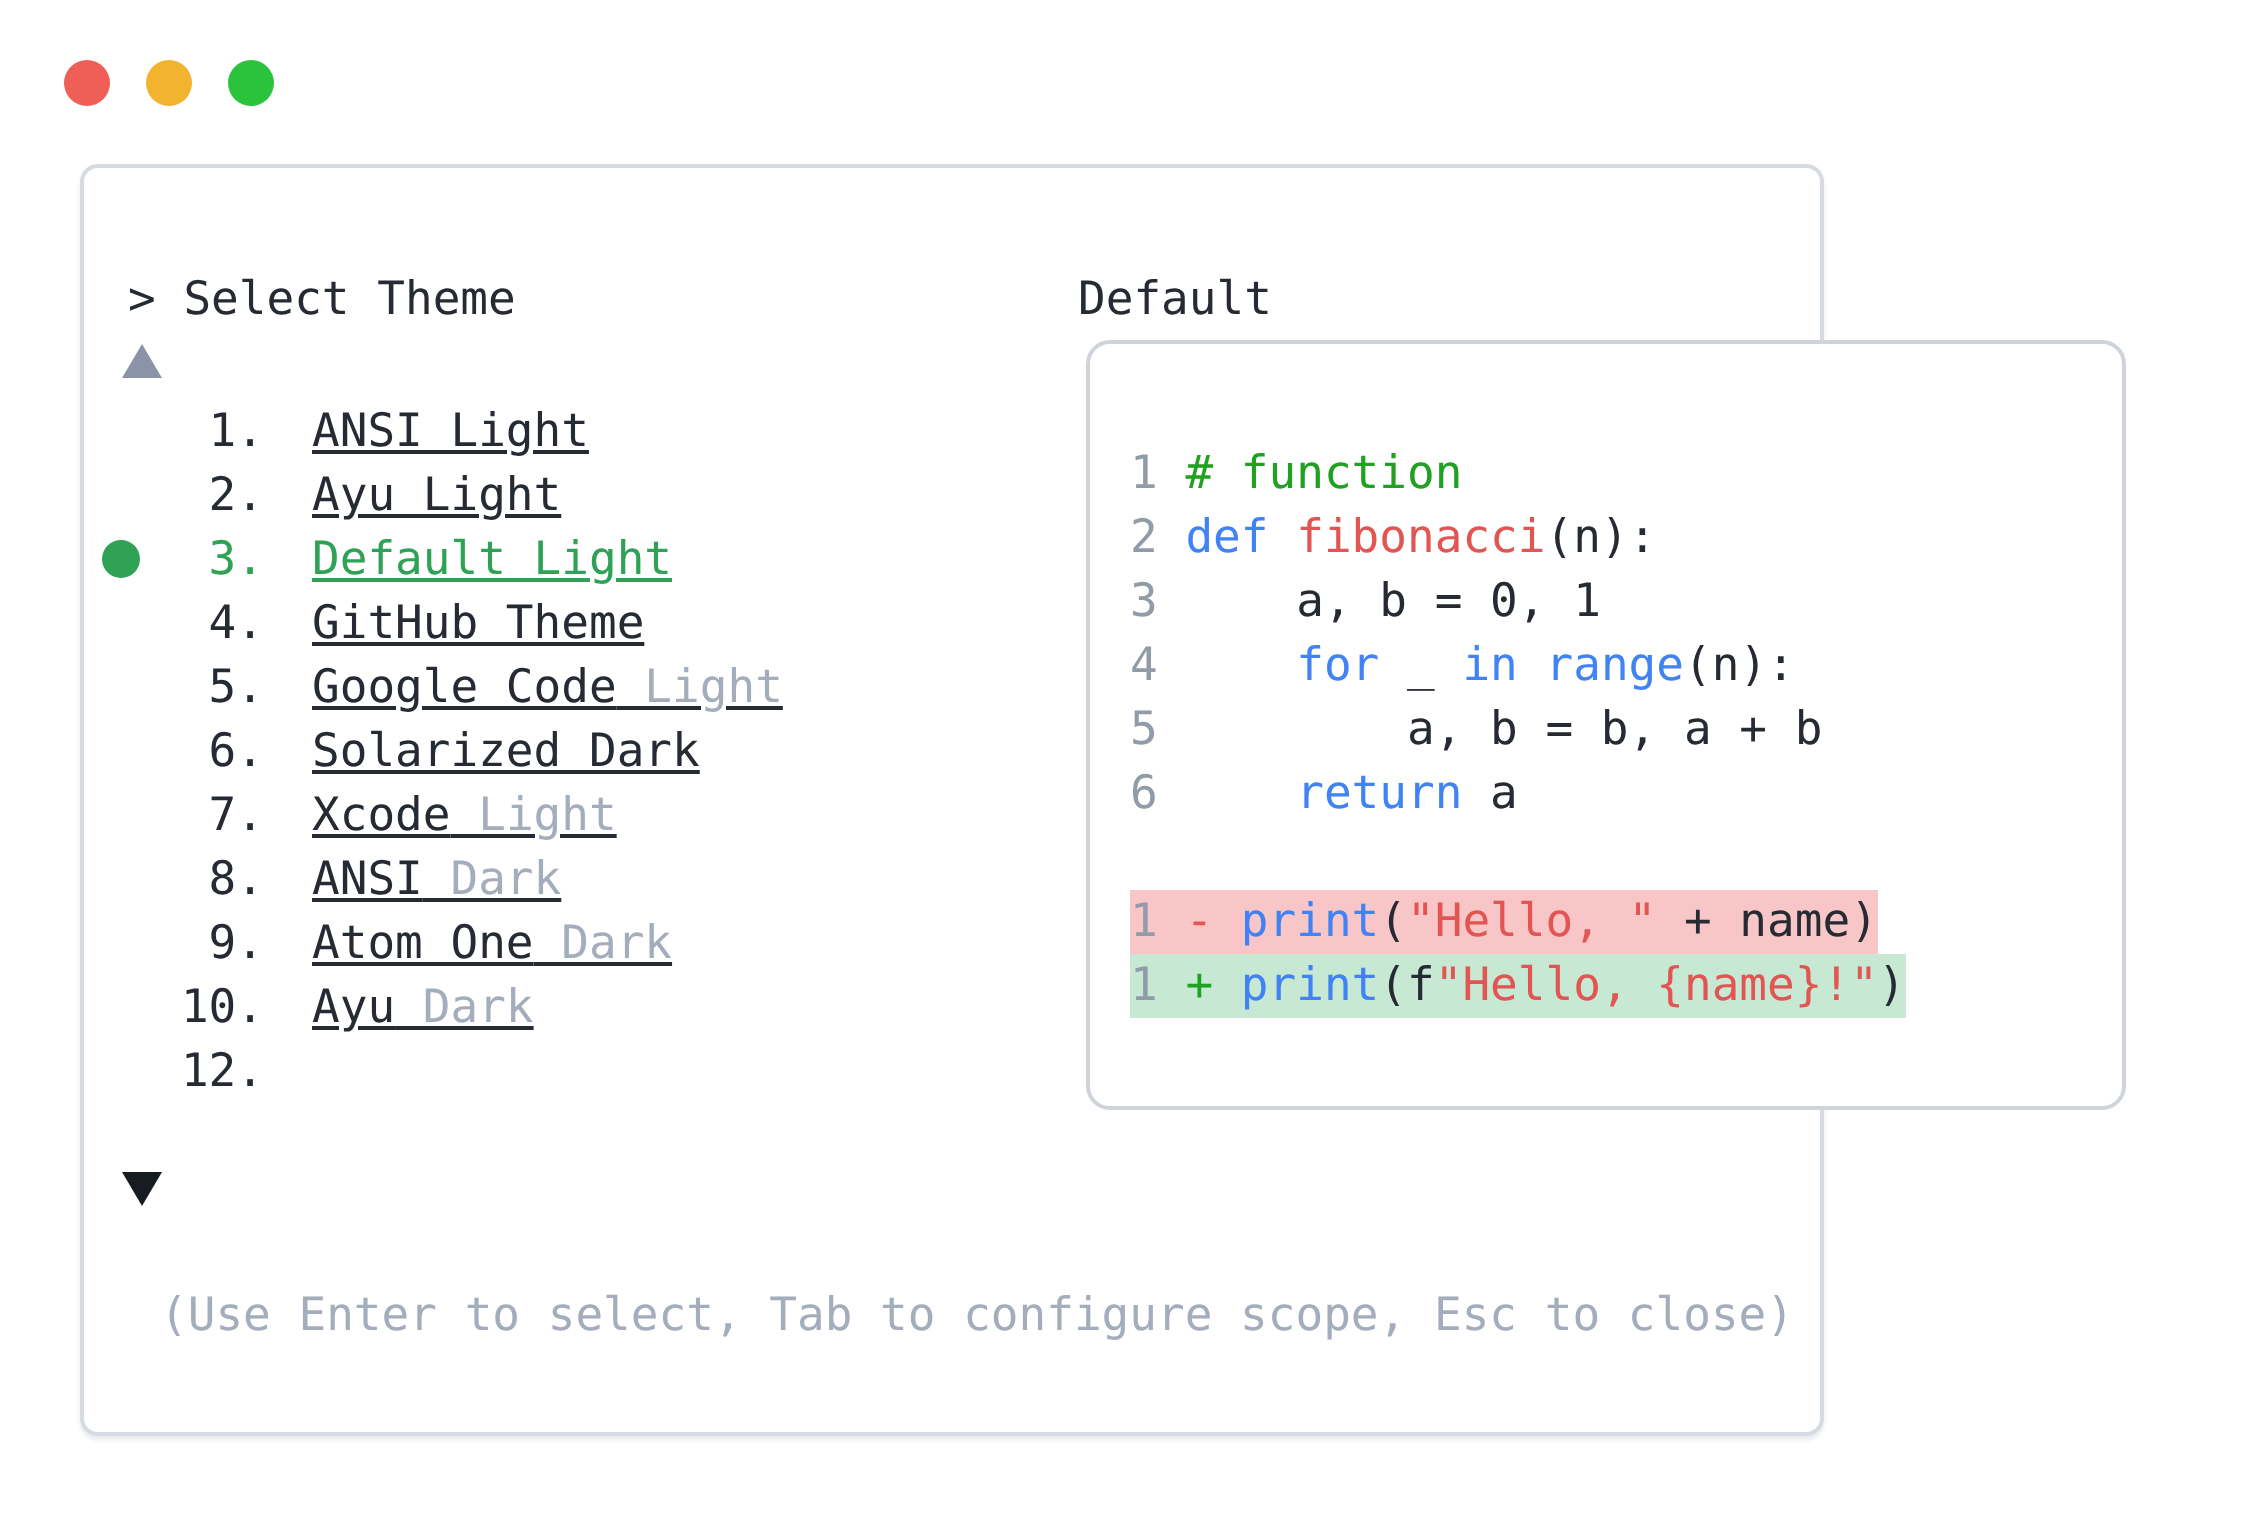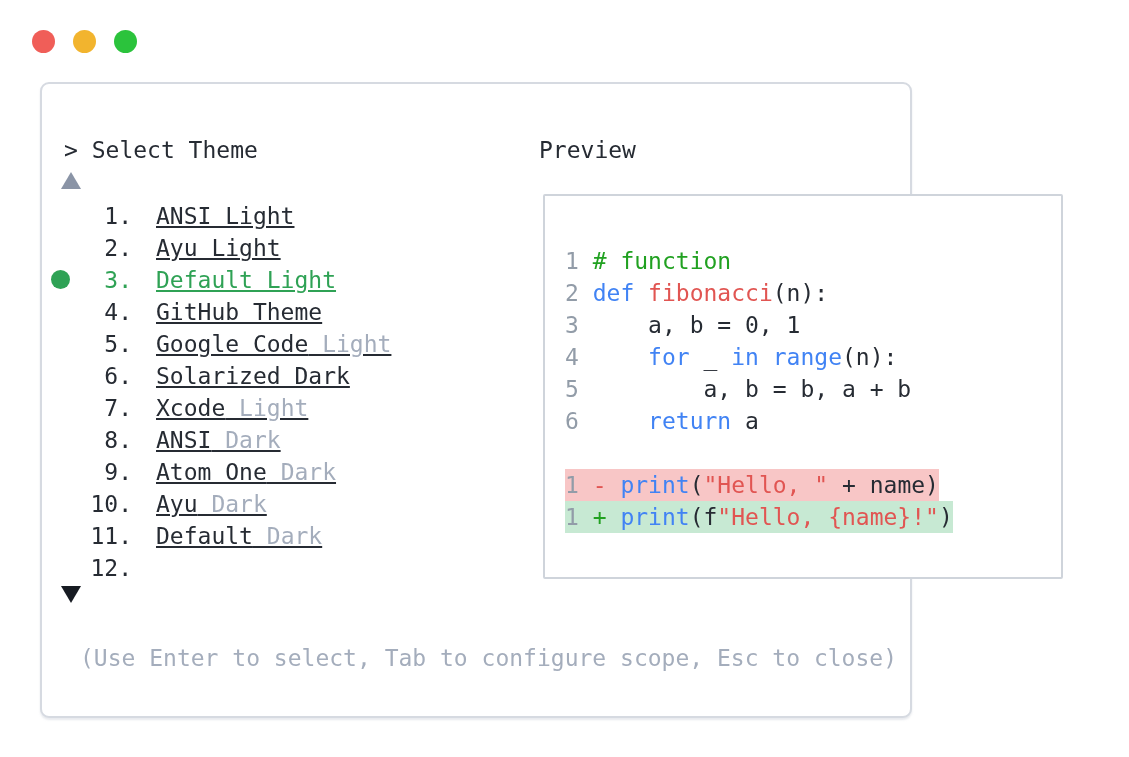--- a/index.html
+++ b/index.html
@@ -33,22 +33,22 @@
   .marker{width:40px;flex:none;position:relative;}
   .bullet{position:absolute;left:1px;top:6px;width:19px;height:19px;border-radius:50%;background:var(--accent);}
   .num{width:42px;flex:none;text-align:right;}
   .name{margin-left:24px;text-decoration:underline;}
   .muted{color:var(--muted);}
 
   .hint{position:absolute;left:22px;top:558px;line-height:32px;color:var(--muted);margin-left:16px;}
 
   
   .preview-label{position:absolute;left:497px;top:50px;line-height:32px;color:var(--text);}
-  .preview-box{position:absolute;left:501px;top:110px;width:520px;height:385px;background:#fff;
-    border:2px solid var(--preview-border);border-radius:2px;}
+  .preview-box{position:absolute;left:501px;top:86px;width:520px;height:385px;background:#fff;
+    border:2px solid var(--preview-border);border-radius:12px;}
   #code{position:absolute;left:20px;top:49px;margin:0;white-space:pre;
     font-family:inherit;font-size:inherit;line-height:32px;}
   .crow{height:32px;}
   .chunk{display:inline-block;height:32px;}
   .chunk.removed{background:var(--diff-removed-bg);}
   .chunk.added{background:var(--diff-added-bg);}
   .ln{color:var(--line-number);}
   .tok-plain{color:var(--text);}
   .tok-kw{color:var(--kw-blue);}
   .tok-fn{color:var(--string-red);}
@@ -76,27 +76,26 @@
       <div class="row"><span class="marker"></span><span class="num">1.</span><span class="name">ANSI Light</span></div>
       <div class="row"><span class="marker"></span><span class="num">2.</span><span class="name">Ayu Light</span></div>
       <div class="row selected"><span class="marker"><span class="bullet"></span></span><span class="num">3.</span><span class="name">Default Light</span></div>
       <div class="row"><span class="marker"></span><span class="num">4.</span><span class="name">GitHub Theme</span></div>
       <div class="row"><span class="marker"></span><span class="num">5.</span><span class="name">Google Code<span class="muted"> Light</span></span></div>
       <div class="row"><span class="marker"></span><span class="num">6.</span><span class="name">Solarized Dark</span></div>
       <div class="row"><span class="marker"></span><span class="num">7.</span><span class="name">Xcode<span class="muted"> Light</span></span></div>
       <div class="row"><span class="marker"></span><span class="num">8.</span><span class="name">ANSI<span class="muted"> Dark</span></span></div>
       <div class="row"><span class="marker"></span><span class="num">9.</span><span class="name">Atom One<span class="muted"> Dark</span></span></div>
       <div class="row"><span class="marker"></span><span class="num">10.</span><span class="name">Ayu<span class="muted"> Dark</span></span></div>
-      <div class="row"><span class="marker"></span><span class="num">11.</span><span class="name">Default<span class="muted"> Dark</span></span></div>
       <div class="row"><span class="marker"></span><span class="num">12.</span></div>
     </div>
 
   <div class="tri down"></div>
 
   <div class="hint">(Use Enter to select, Tab to configure scope, Esc to close)</div>
 
-  <div class="preview-label">Preview</div>
+  <div class="preview-label">Default</div>
 
   <div class="preview-box">
     <pre id="code"><div class="crow"><span class="chunk"><span class="ln">1 </span><span class="tok-comment"># function</span></span></div><div class="crow"><span class="chunk"><span class="ln">2 </span><span class="tok-kw">def</span><span class="tok-plain"> </span><span class="tok-fn">fibonacci</span><span class="tok-plain">(n):</span></span></div><div class="crow"><span class="chunk"><span class="ln">3 </span><span class="tok-plain">    a, b = 0, 1</span></span></div><div class="crow"><span class="chunk"><span class="ln">4 </span><span class="tok-plain">    </span><span class="tok-kw">for</span><span class="tok-plain"> _ </span><span class="tok-kw">in</span><span class="tok-plain"> </span><span class="tok-kw">range</span><span class="tok-plain">(n):</span></span></div><div class="crow"><span class="chunk"><span class="ln">5 </span><span class="tok-plain">        a, b = b, a + b</span></span></div><div class="crow"><span class="chunk"><span class="ln">6 </span><span class="tok-plain">    </span><span class="tok-kw">return</span><span class="tok-plain"> a</span></span></div><div class="crow"><span class="chunk"></span></div><div class="crow"><span class="chunk removed"><span class="ln">1 </span><span class="tok-minus">- </span><span class="tok-kw">print</span><span class="tok-plain">(</span><span class="tok-str">"Hello, "</span><span class="tok-plain"> + name)</span></span></div><div class="crow"><span class="chunk added"><span class="ln">1 </span><span class="tok-plus">+ </span><span class="tok-kw">print</span><span class="tok-plain">(f</span><span class="tok-str">"Hello, {name}!"</span><span class="tok-plain">)</span></span></div></pre>
   </div>
 
 </div>
 
 </body></html>

